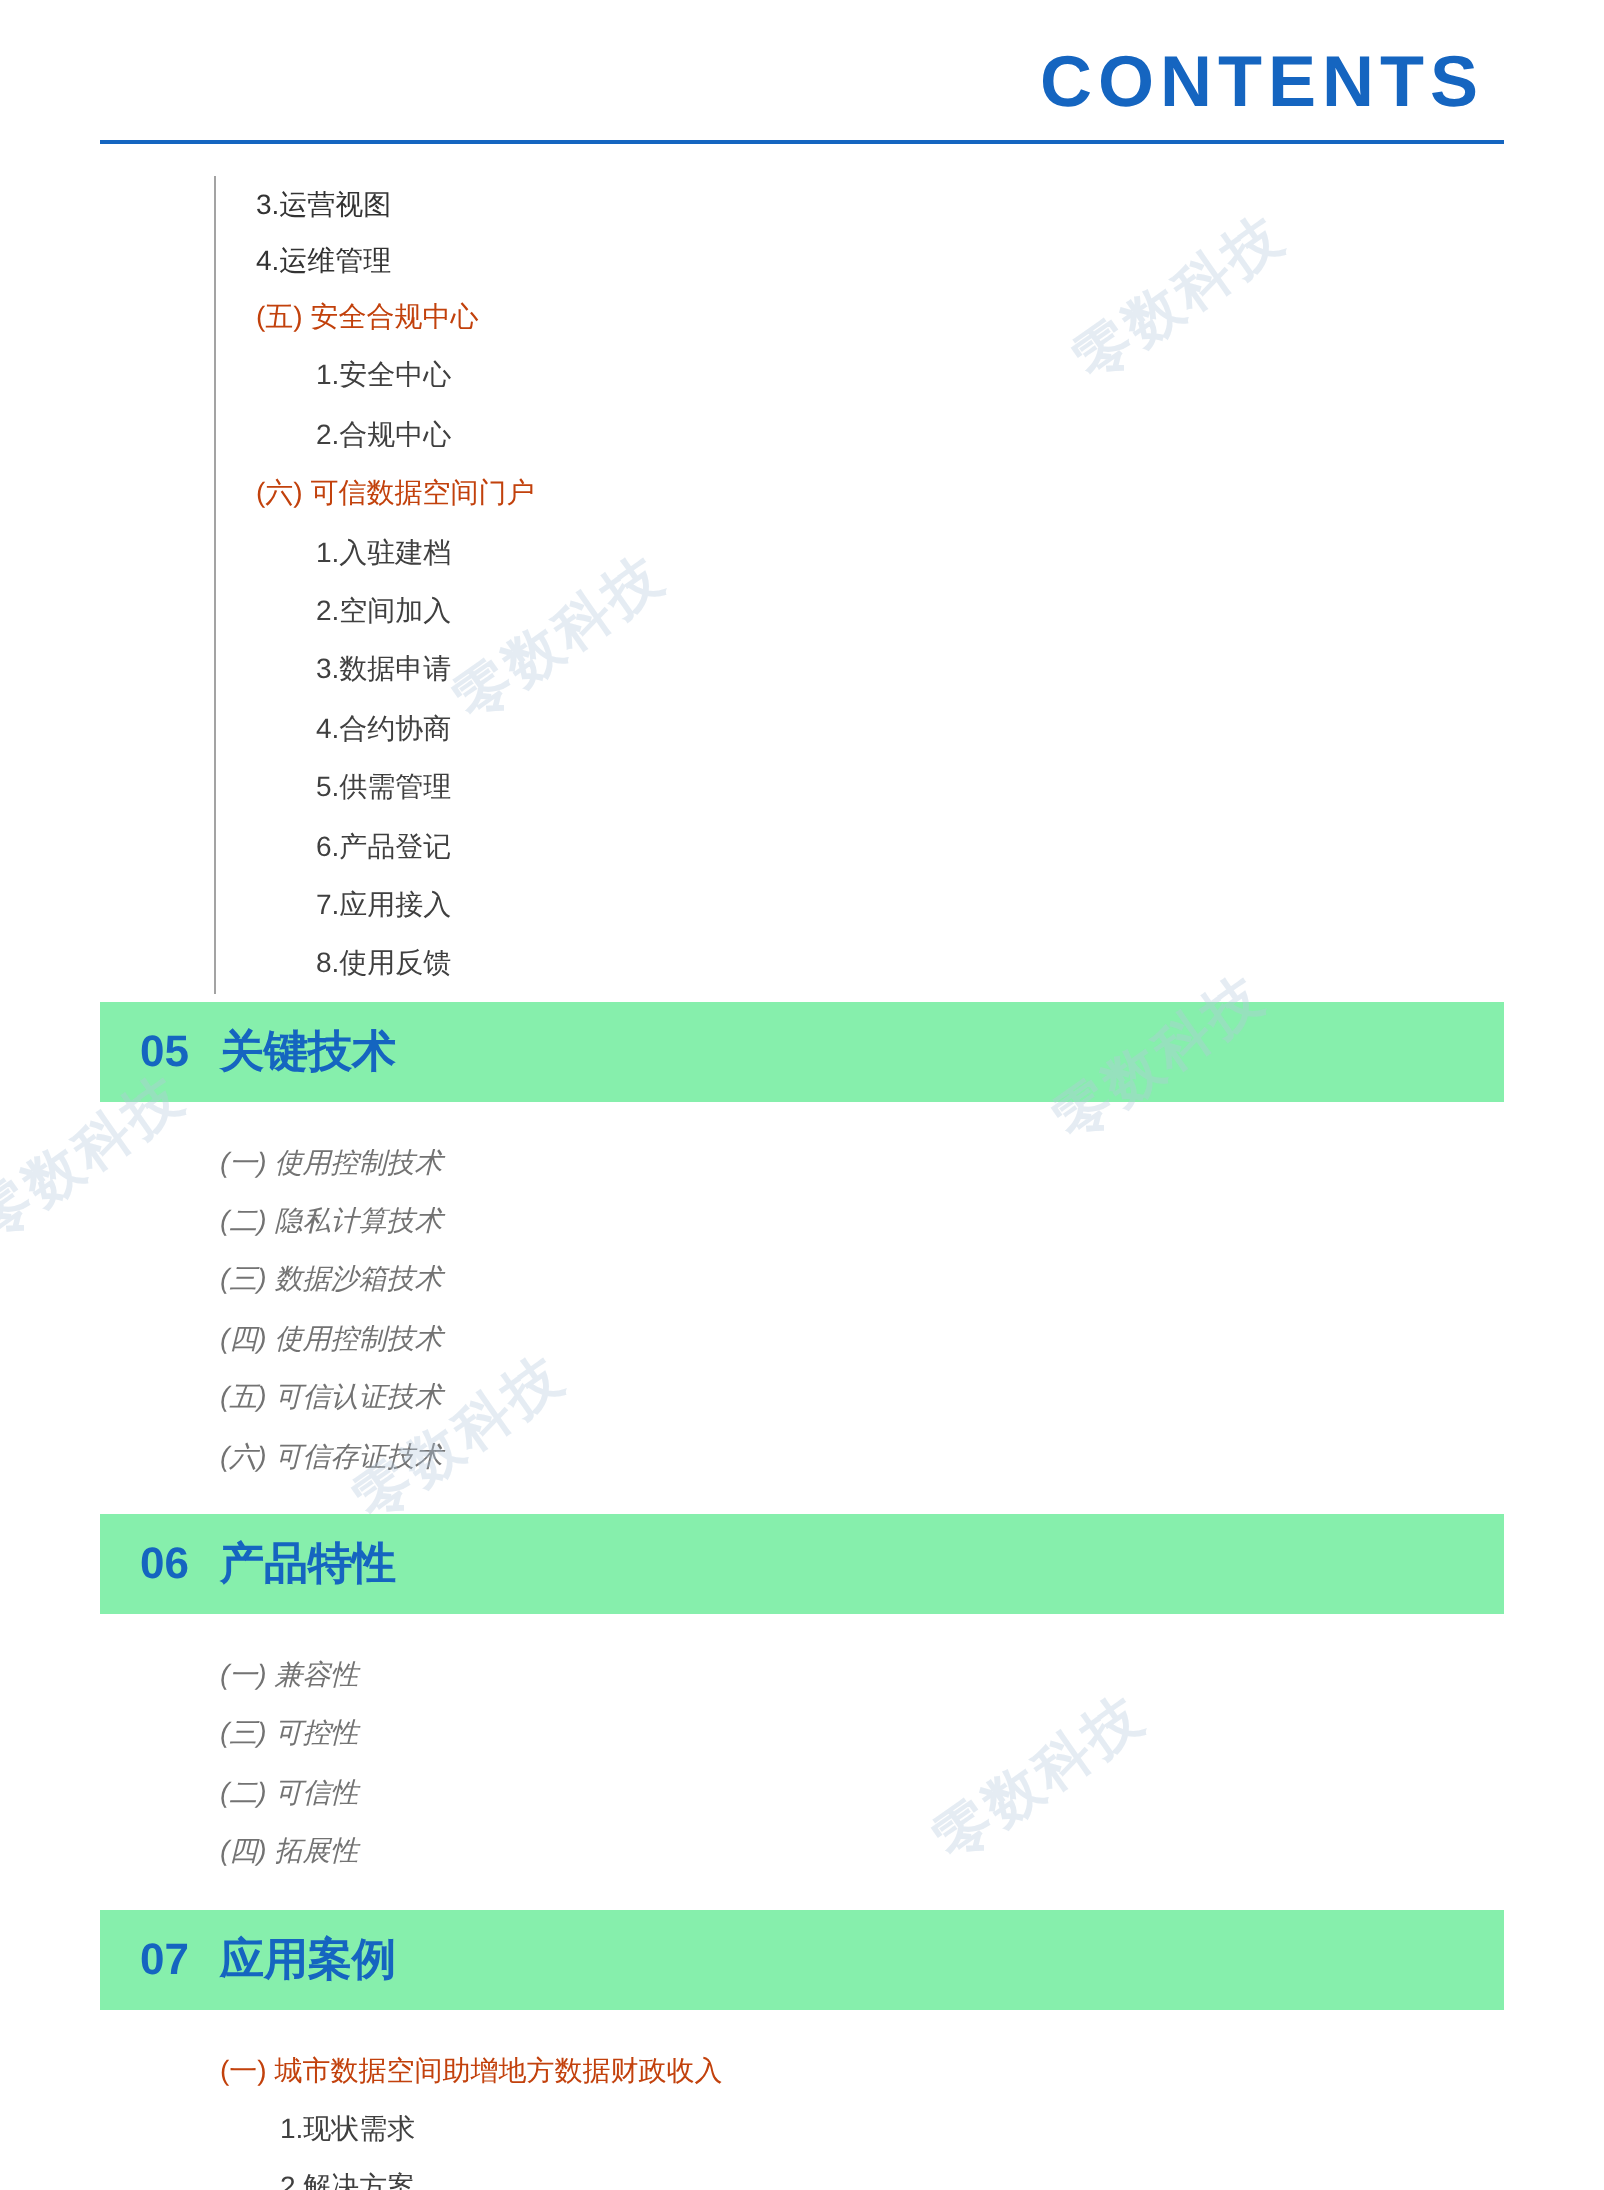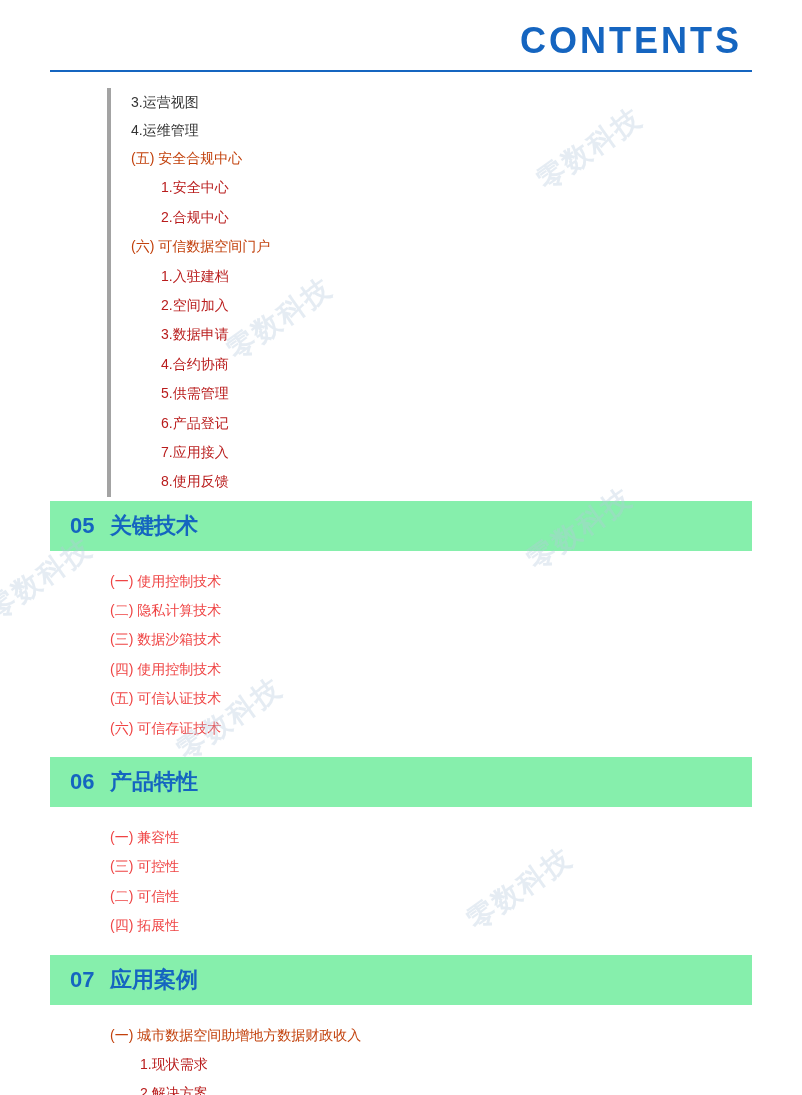--- a/index.html
+++ b/index.html
@@ -84,37 +84,38 @@
       font-weight: 700;
       color: #1565C0;
     }
 
     .section-items {
       padding: 6px 0 10px 60px;
     }
 
     .section-item {
       font-size: 14px;
-      color: #ef4444;
+      color: #737373;
       line-height: 2.1;
+      font-style: italic;
     }
 
     .parent-item {
       font-size: 14px;
       color: #c2410c;
       line-height: 2.1;
     }
 
     .child-items {
       margin-left: 30px;
     }
 
     .child-item {
       font-size: 14px;
-      color: #b91c1c;
+      color: #404040;
       line-height: 2.1;
     }
   </style>
 </head>
 <body>
 
 <div class="page-container">
 
   <span class="watermark" style="left: 530px; top: 130px;">零数科技</span>
   <span class="watermark" style="left: 220px; top: 300px;">零数科技</span>
@@ -124,21 +125,21 @@
   <span class="watermark" style="left: -20px; top: 560px;">零数科技</span>
 
   <div class="contents-header">
     <span class="contents-title">CONTENTS</span>
   </div>
 
   <div class="divider-line"></div>
 
   <div style="display: flex; margin-bottom: 4px;">
     <div style="width: 57px; flex-shrink: 0;"></div>
-    <div style="border-left: 4px solid #a3a3a3; padding-left: 20px; flex: 1;">
+    <div style="border-left: 1px solid #a3a3a3; padding-left: 20px; flex: 1;">
 
       <div class="top-item">3.运营视图</div>
       <div class="top-item">4.运维管理</div>
 
       <div class="parent-item">(五) 安全合规中心</div>
       <div class="child-items">
         <div class="child-item">1.安全中心</div>
         <div class="child-item">2.合规中心</div>
       </div>
 

